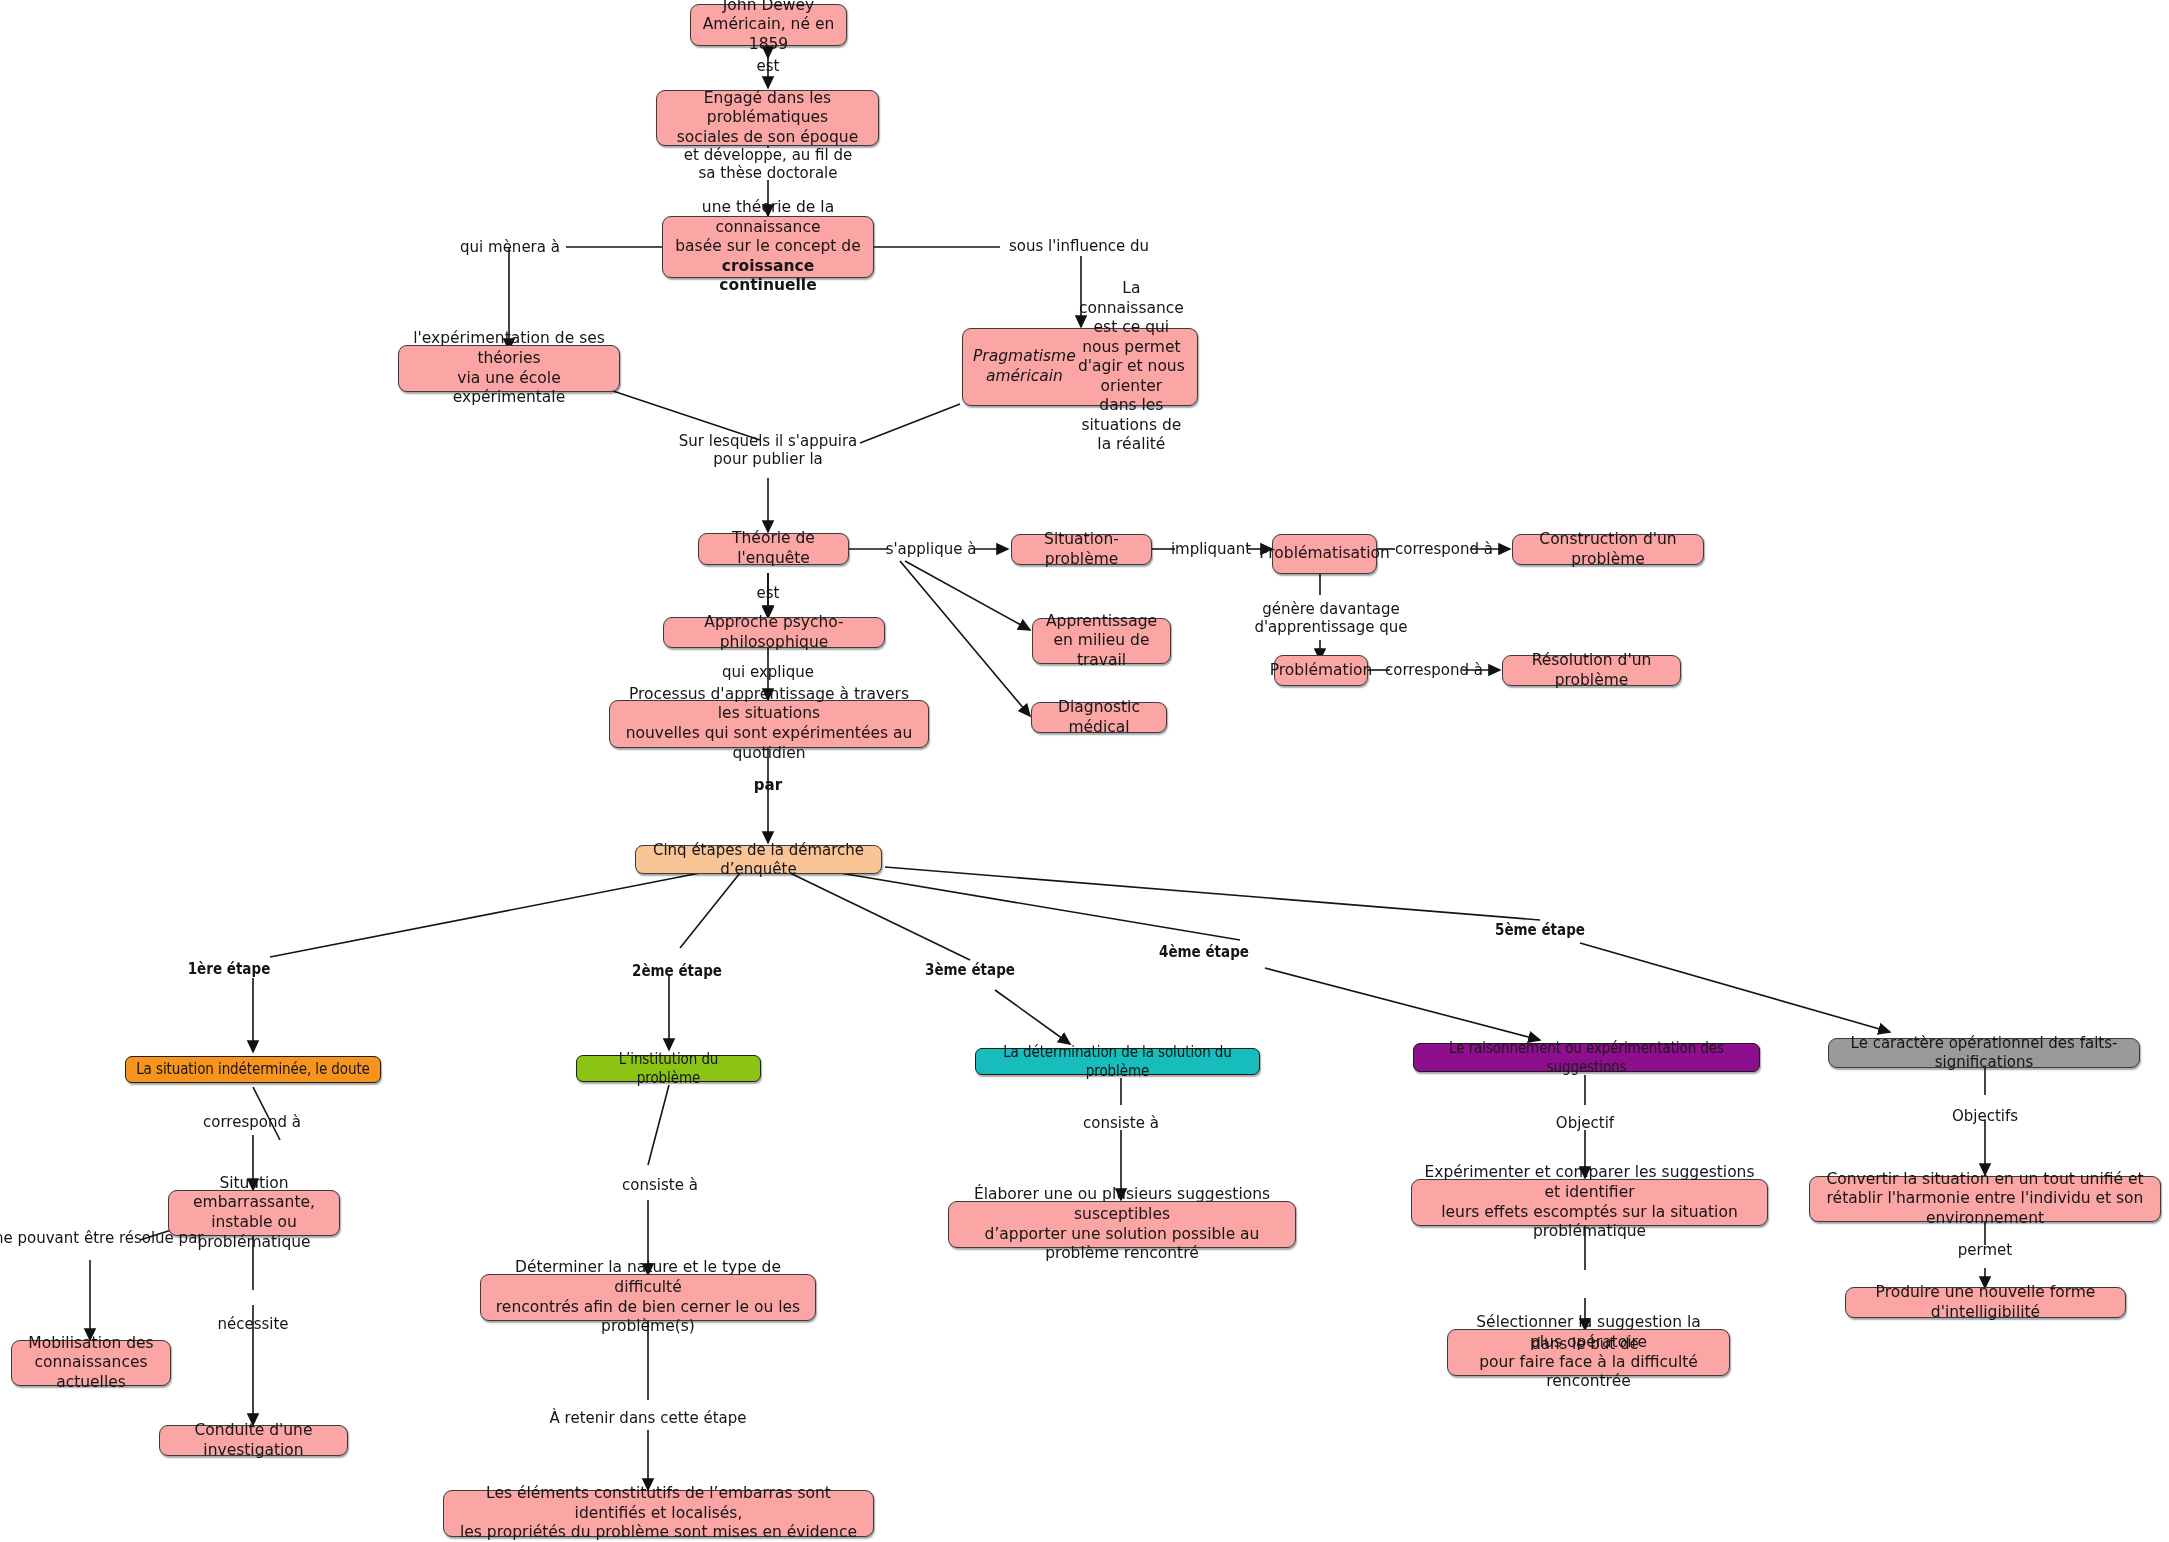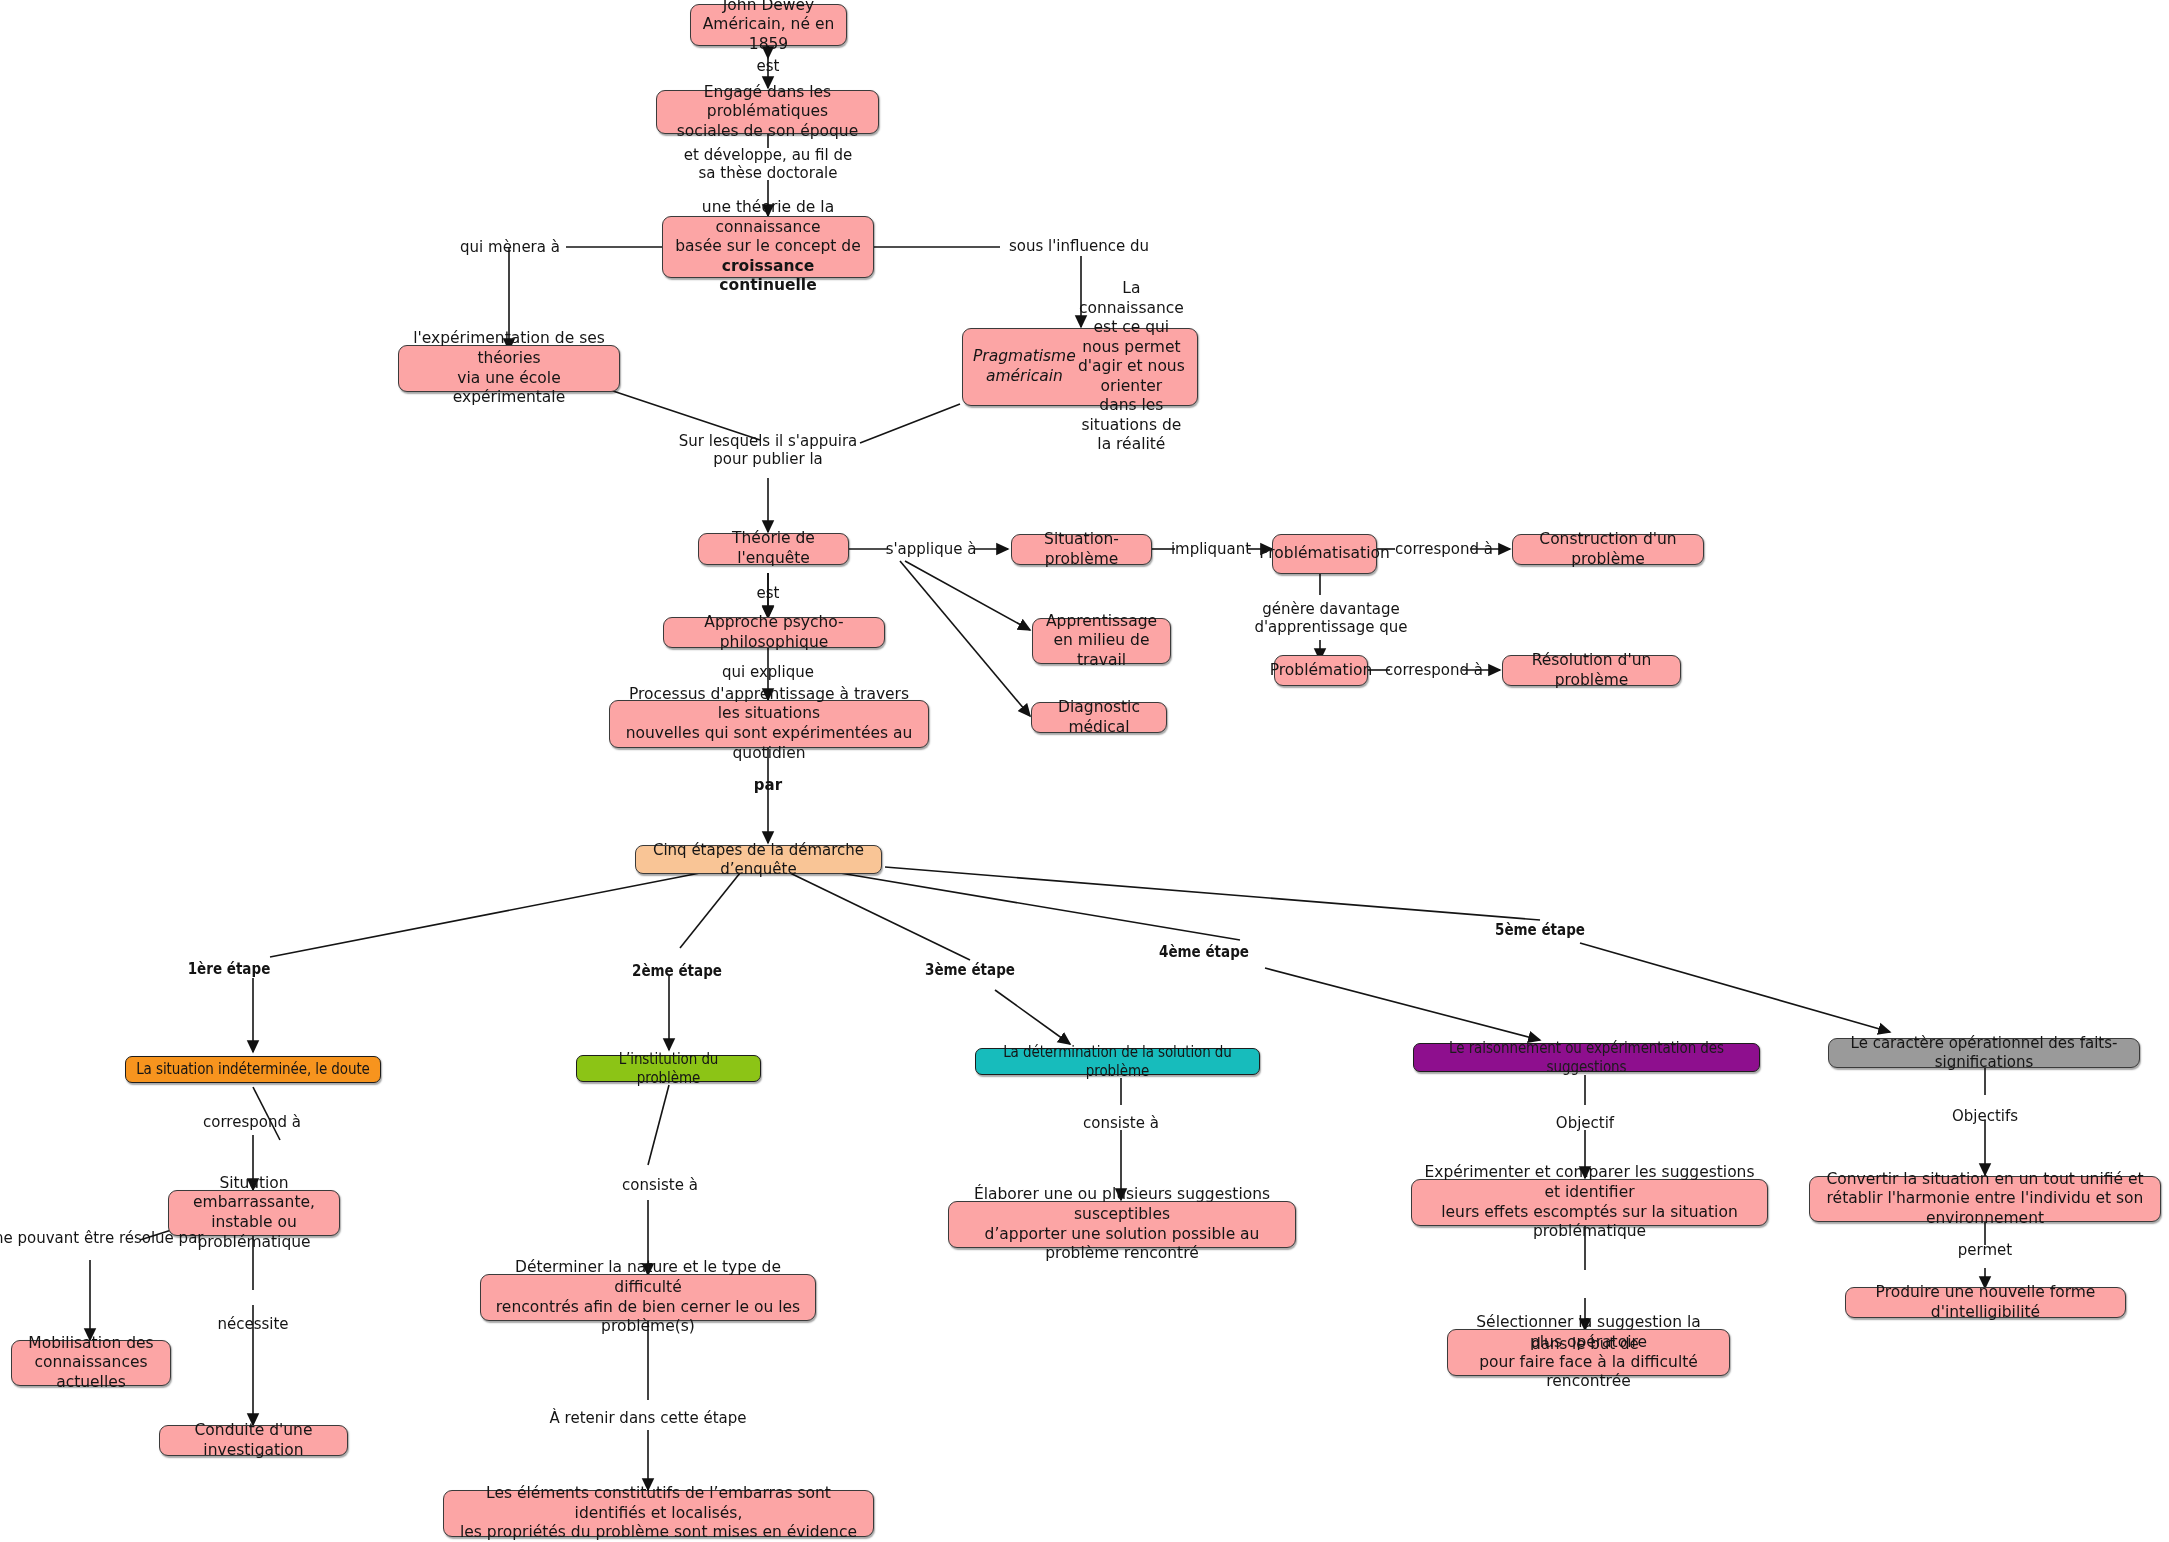--- a/index.html
+++ b/index.html
@@ -135,21 +135,21 @@
     <path d="M1985,1062 L1985,1095"></path>
     <path d="M1985,1120 L1985,1175" marker-end="url(#ah)"></path>
     <path d="M1985,1222 L1985,1245"></path>
     <path d="M1985,1268 L1985,1288" marker-end="url(#ah)"></path>
   </g>
 </svg>
 
 <div class="node" style="left:690px;top:4px;width:157px;height:42px;">John Dewey
 Américain, né en 1859</div>
 
-<div class="node" style="left:656px;top:90px;width:223px;height:44px;">Engagé dans les problématiques
+<div class="node" style="left:656px;top:90px;width:223px;height:56px;">Engagé dans les problématiques
 sociales de son époque</div>
 
 <div class="node" style="left:662px;top:216px;width:212px;height:62px;flex-direction:column;">
   <span>une théorie de la connaissance</span>
   <span>basée sur le concept de</span>
   <span class="bold">croissance continuelle</span>
 </div>
 
 <div class="node" style="left:398px;top:345px;width:222px;height:47px;">l'expérimentation de ses théories
 via une école expérimentale</div>

